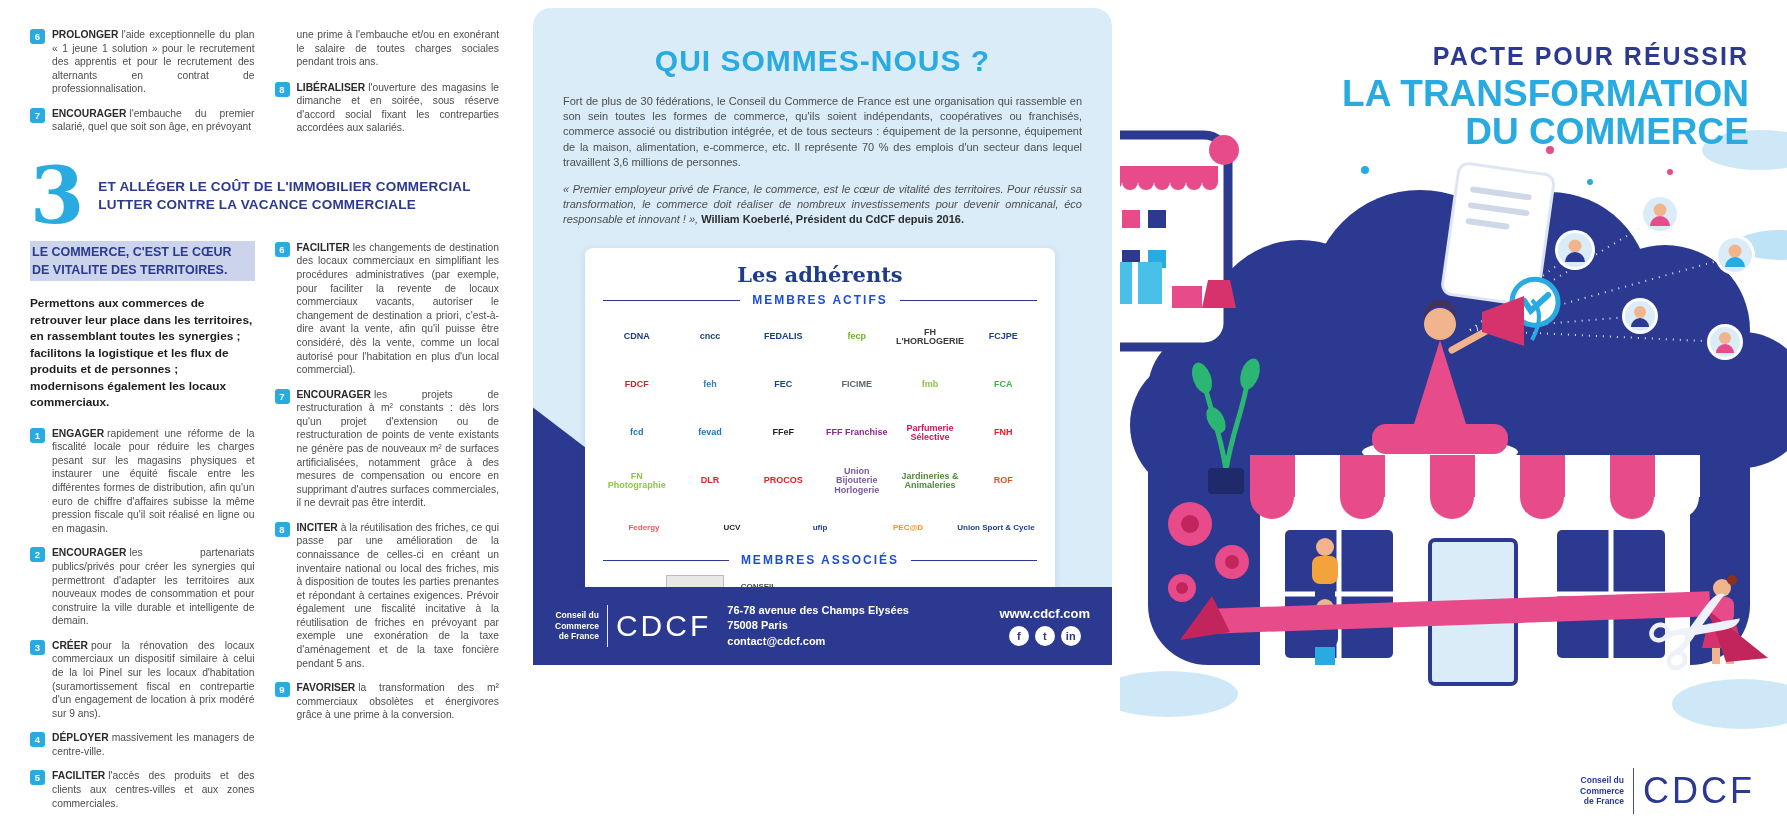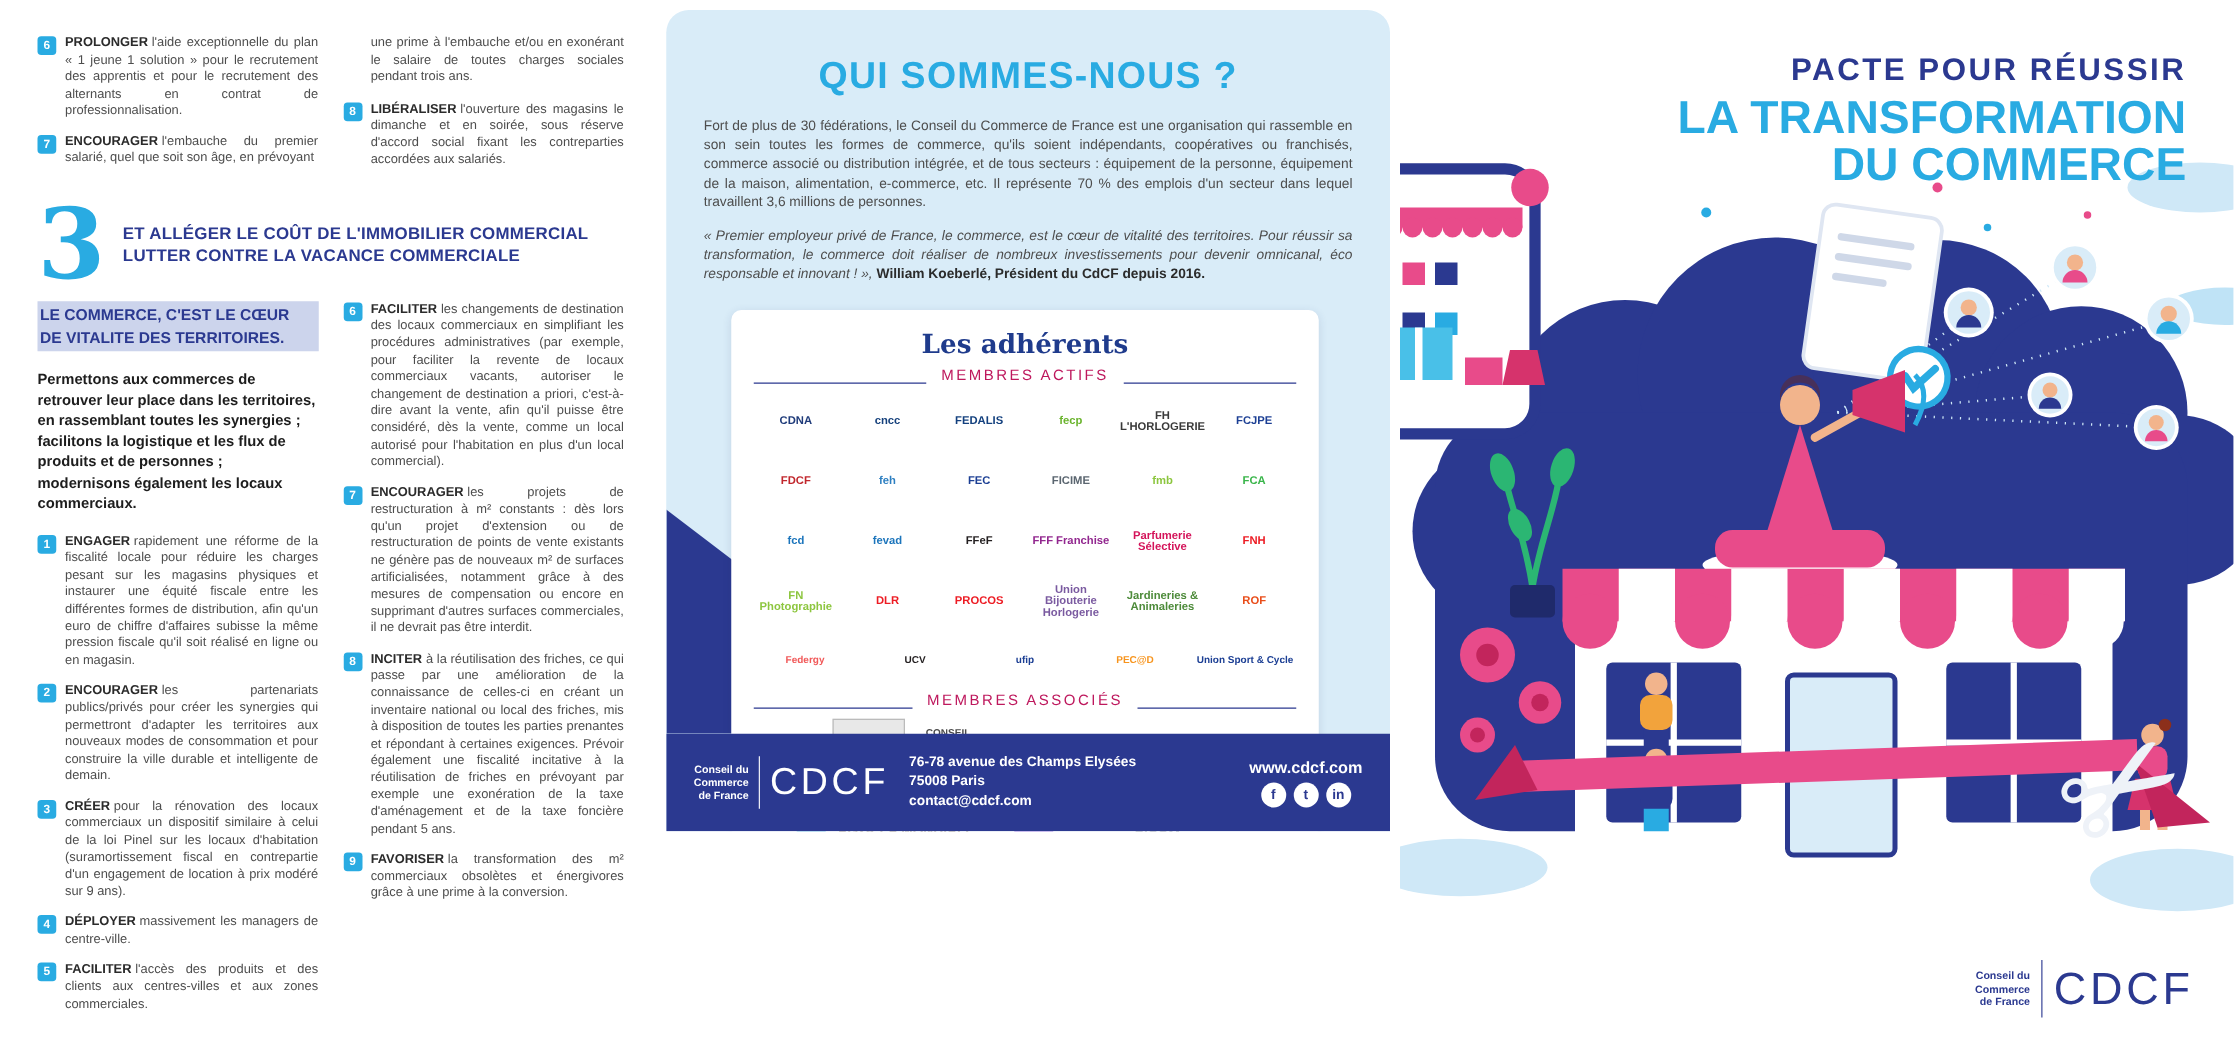--- a/index.html
+++ b/index.html
@@ -22,21 +22,21 @@
   .panel-middle{position:absolute;left:525px;top:0;width:595px;height:665px;}
   .mid-bg{position:absolute;left:8px;top:8px;right:8px;bottom:0;background:#d9ecf8;border-radius:18px 18px 0 0;overflow:hidden;}
   .mid-wedge{position:absolute;left:0;bottom:78px;width:235px;height:230px;background:#2b3990;clip-path:polygon(0 22%,100% 100%,0 100%);}
   .mid-title{margin:36px 30px 0 30px;text-align:center;color:#29abe2;font-size:30px;font-weight:800;letter-spacing:1px;}
   .mid-intro{margin:16px 30px 0 30px;font-size:11px;line-height:1.38;text-align:justify;color:#4d4d4d;}
   .quote{margin:12px 30px 0 30px;font-size:11px;line-height:1.38;text-align:justify;color:#4d4d4d;}
   .quote em{font-style:italic;}
   .quote b{color:#2b2b2b;font-style:normal;}
   .adh-box{position:absolute;left:52px;top:240px;width:470px;height:492px;background:#fff;border-radius:8px;box-shadow:0 2px 8px rgba(30,50,110,.12);padding:10px 18px;box-sizing:border-box;}
   .serif-title{text-align:center;font-family:"DejaVu Serif",serif;font-weight:bold;color:#1f3b8c;font-size:21px;margin:4px 0 6px 0;}
-  .divider{display:flex;align-items:flex-end;gap:12px;color:#be185d;font-weight:normal;font-size:12px;letter-spacing:2px;margin:4px 0 8px 0;}
+  .divider{display:flex;align-items:center;gap:12px;color:#1d4ed8;font-weight:bold;font-size:12px;letter-spacing:2px;margin:4px 0 8px 0;}
   .divider::before,.divider::after{content:"";flex:1;height:1px;background:#2b3990;}
   .logo-grid{display:grid;grid-template-columns:repeat(6,1fr);gap:4px 6px;}
   .logo-row{display:flex;justify-content:space-around;gap:6px;margin-top:4px;}
   .logo{height:42px;display:flex;align-items:center;justify-content:center;text-align:center;font-weight:bold;font-size:9px;line-height:1.05;padding:1px;overflow:hidden;}
   .logo.sm{font-size:8px;height:40px;flex:1;}
   .crest{background:#e8e8e8;border:1px solid #bbb;min-width:22px;min-height:26px;}
   .partners-row{display:flex;align-items:center;justify-content:center;gap:30px;margin-top:6px;}
   .partner{display:flex;gap:8px;font-weight:bold;font-size:11px;}
   .ag2r-icon{width:26px;height:26px;transform:rotate(45deg);background:linear-gradient(135deg,#29abe2 50%,#5b4632 50%);border-radius:4px;}
   .gs1-icon{width:34px;height:34px;border-radius:50%;background:#6d28d9;color:#fff;font-size:11px;font-weight:bold;display:flex;align-items:center;justify-content:center;}

